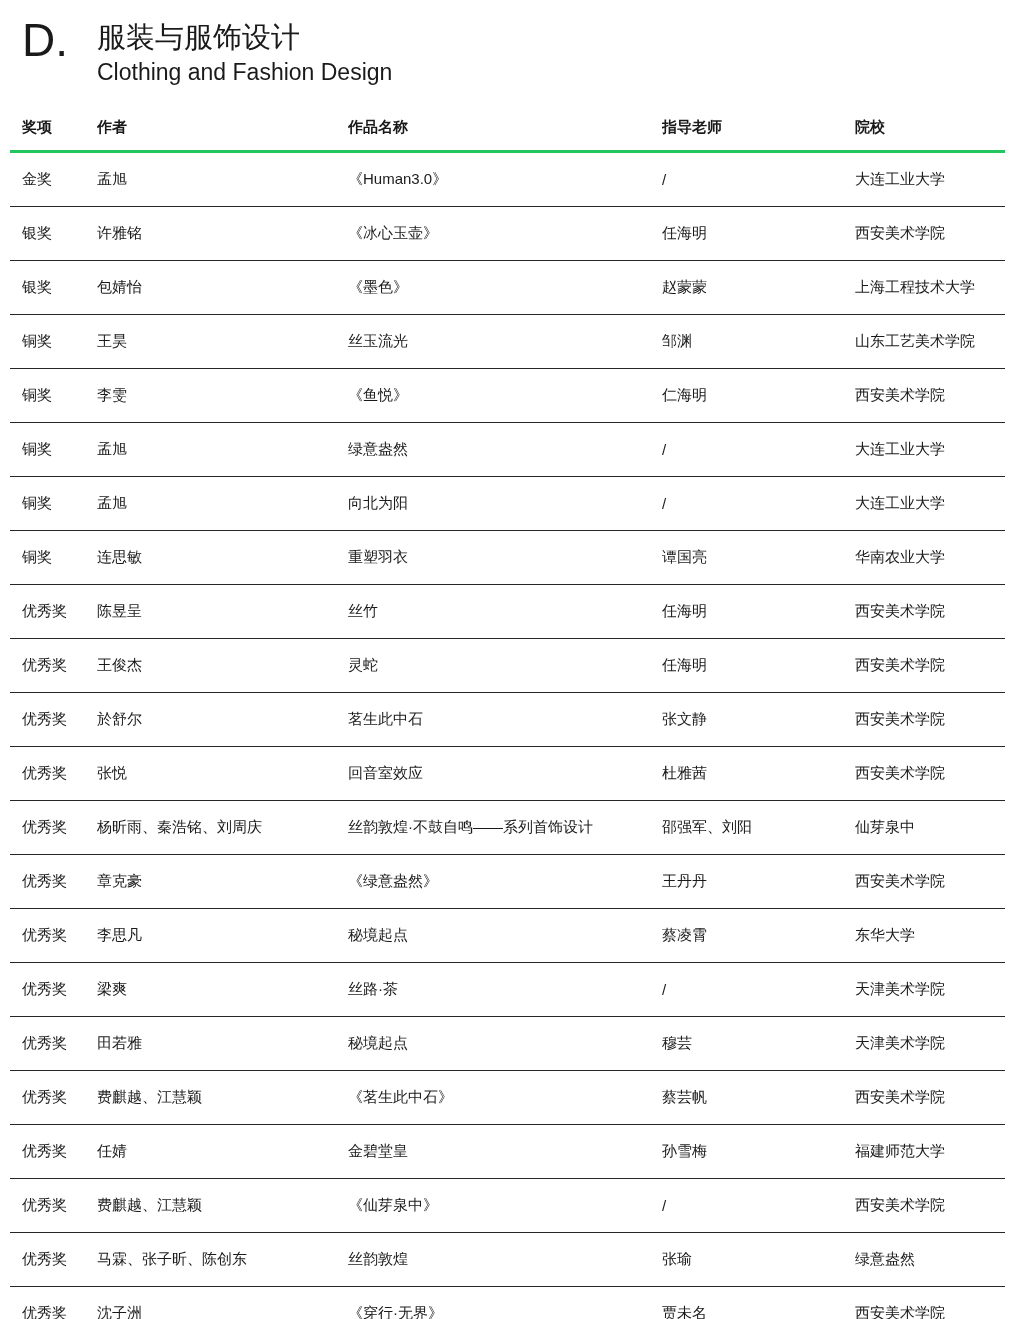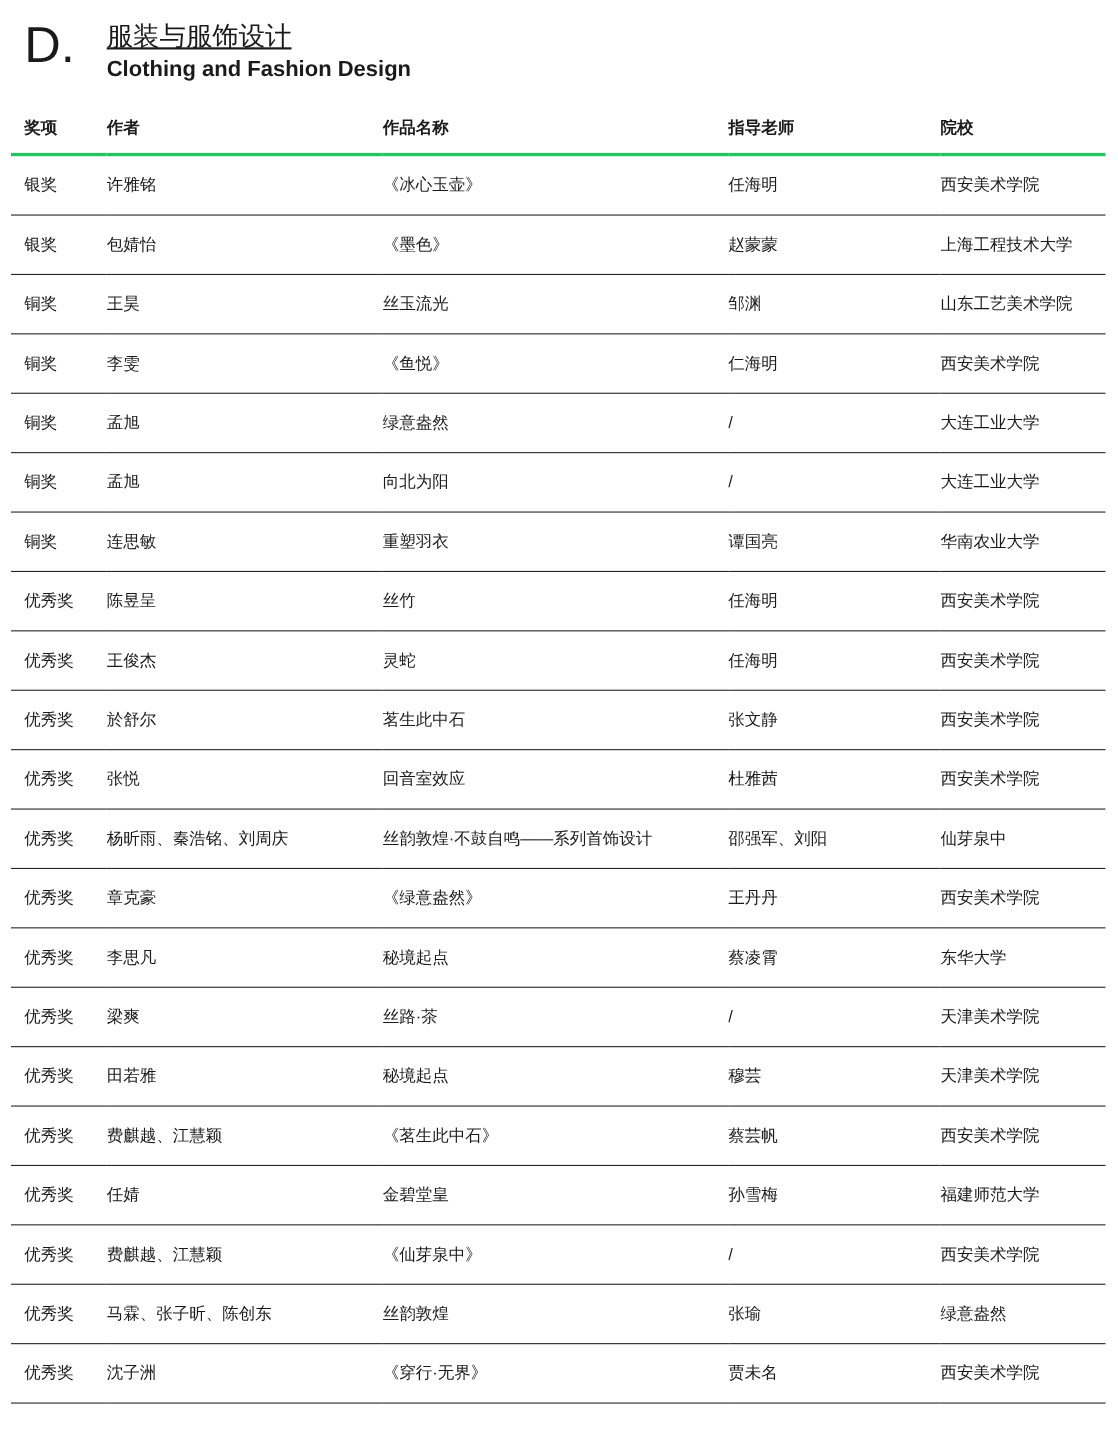--- a/index.html
+++ b/index.html
@@ -25,29 +25,28 @@
     width: 75px;
     font-size: 46px;
     line-height: 1.05;
     font-weight: 300;
     letter-spacing: 0px;
   }
   .titles {
     padding-top: 2px;
   }
   .title-zh {
-    font-size: 24px;
+    font-size: 29px;
     line-height: 1.35;
     font-weight: 500;
-    text-decoration: underline;
   }
   .title-en {
-    font-size: 20px;
+    font-size: 23px;
     line-height: 1.35;
-    font-weight: 700;
+    font-weight: 400;
   }
   table.awards {
     border-collapse: collapse;
     table-layout: fixed;
     width: 995px;
     margin: 10px 0 0 10px;
   }
   table.awards th, table.awards td {
     text-align: left;
     font-size: 15px;
@@ -95,20 +94,27 @@
       <tr>
         <th>奖项</th>
         <th>作者</th>
         <th>作品名称</th>
         <th>指导老师</th>
         <th>院校</th>
       </tr>
     </thead>
     <tbody>
         <tr>
+      <td>金奖</td>
+      <td>孟旭</td>
+      <td>《Human3.0》</td>
+      <td>/</td>
+      <td>大连工业大学</td>
+    </tr>
+        <tr>
       <td>银奖</td>
       <td>许雅铭</td>
       <td>《冰心玉壶》</td>
       <td>任海明</td>
       <td>西安美术学院</td>
     </tr>
         <tr>
       <td>银奖</td>
       <td>包婧怡</td>
       <td>《墨色》</td>

